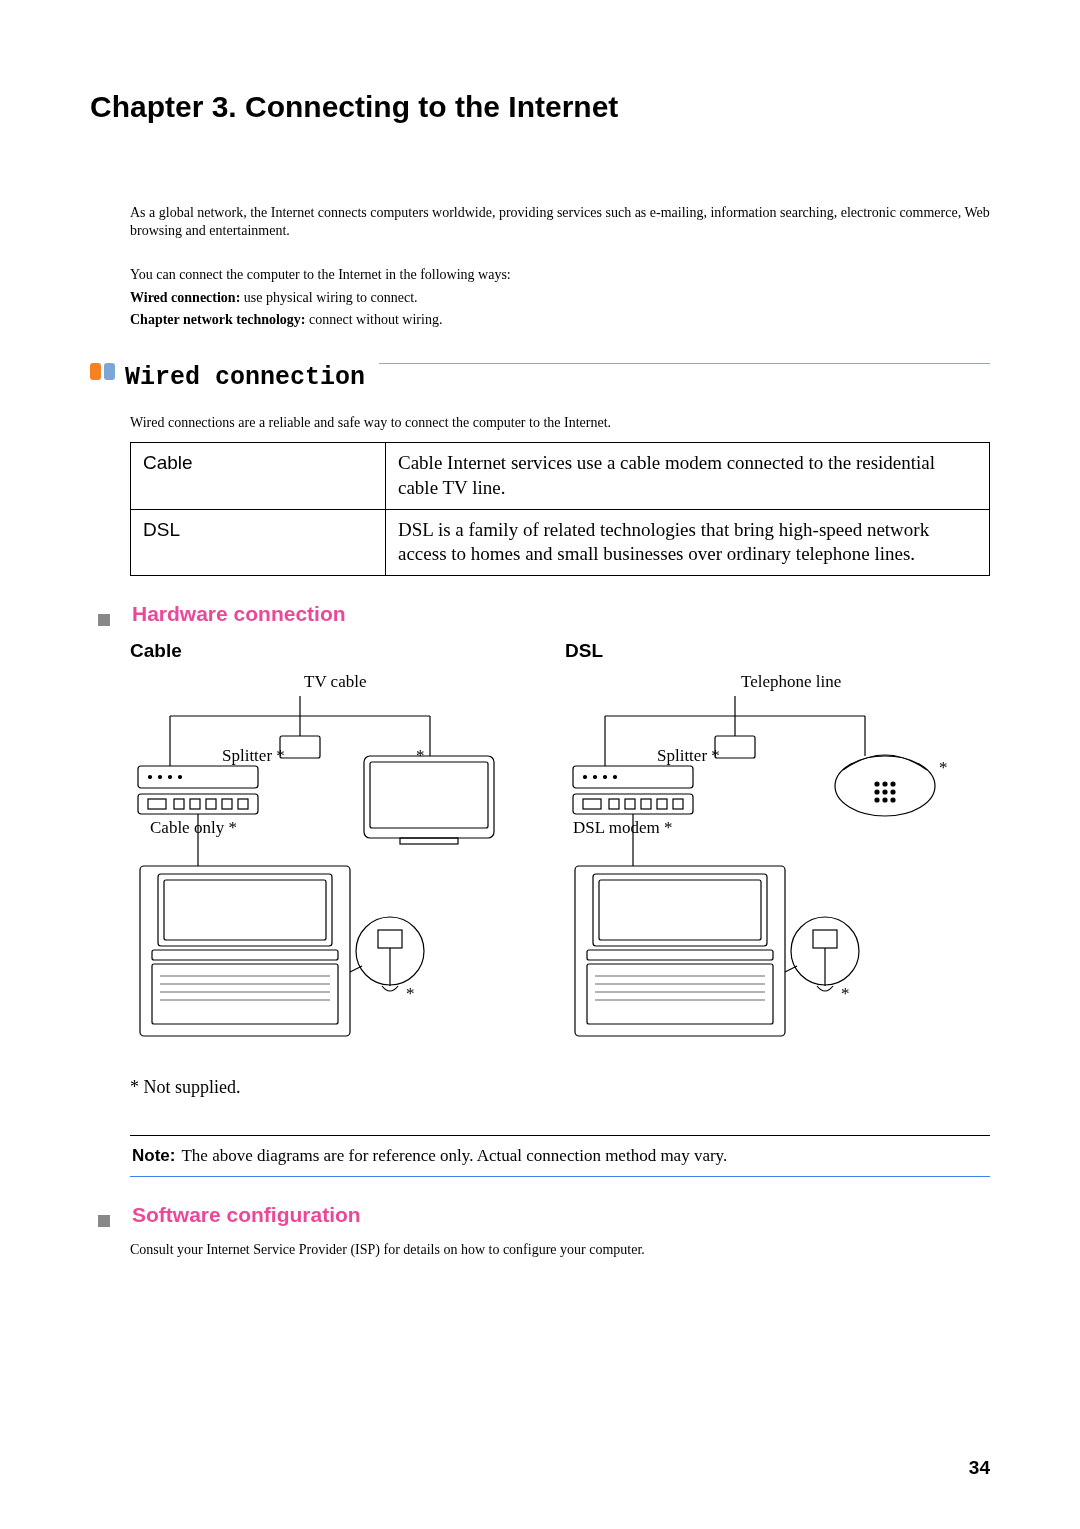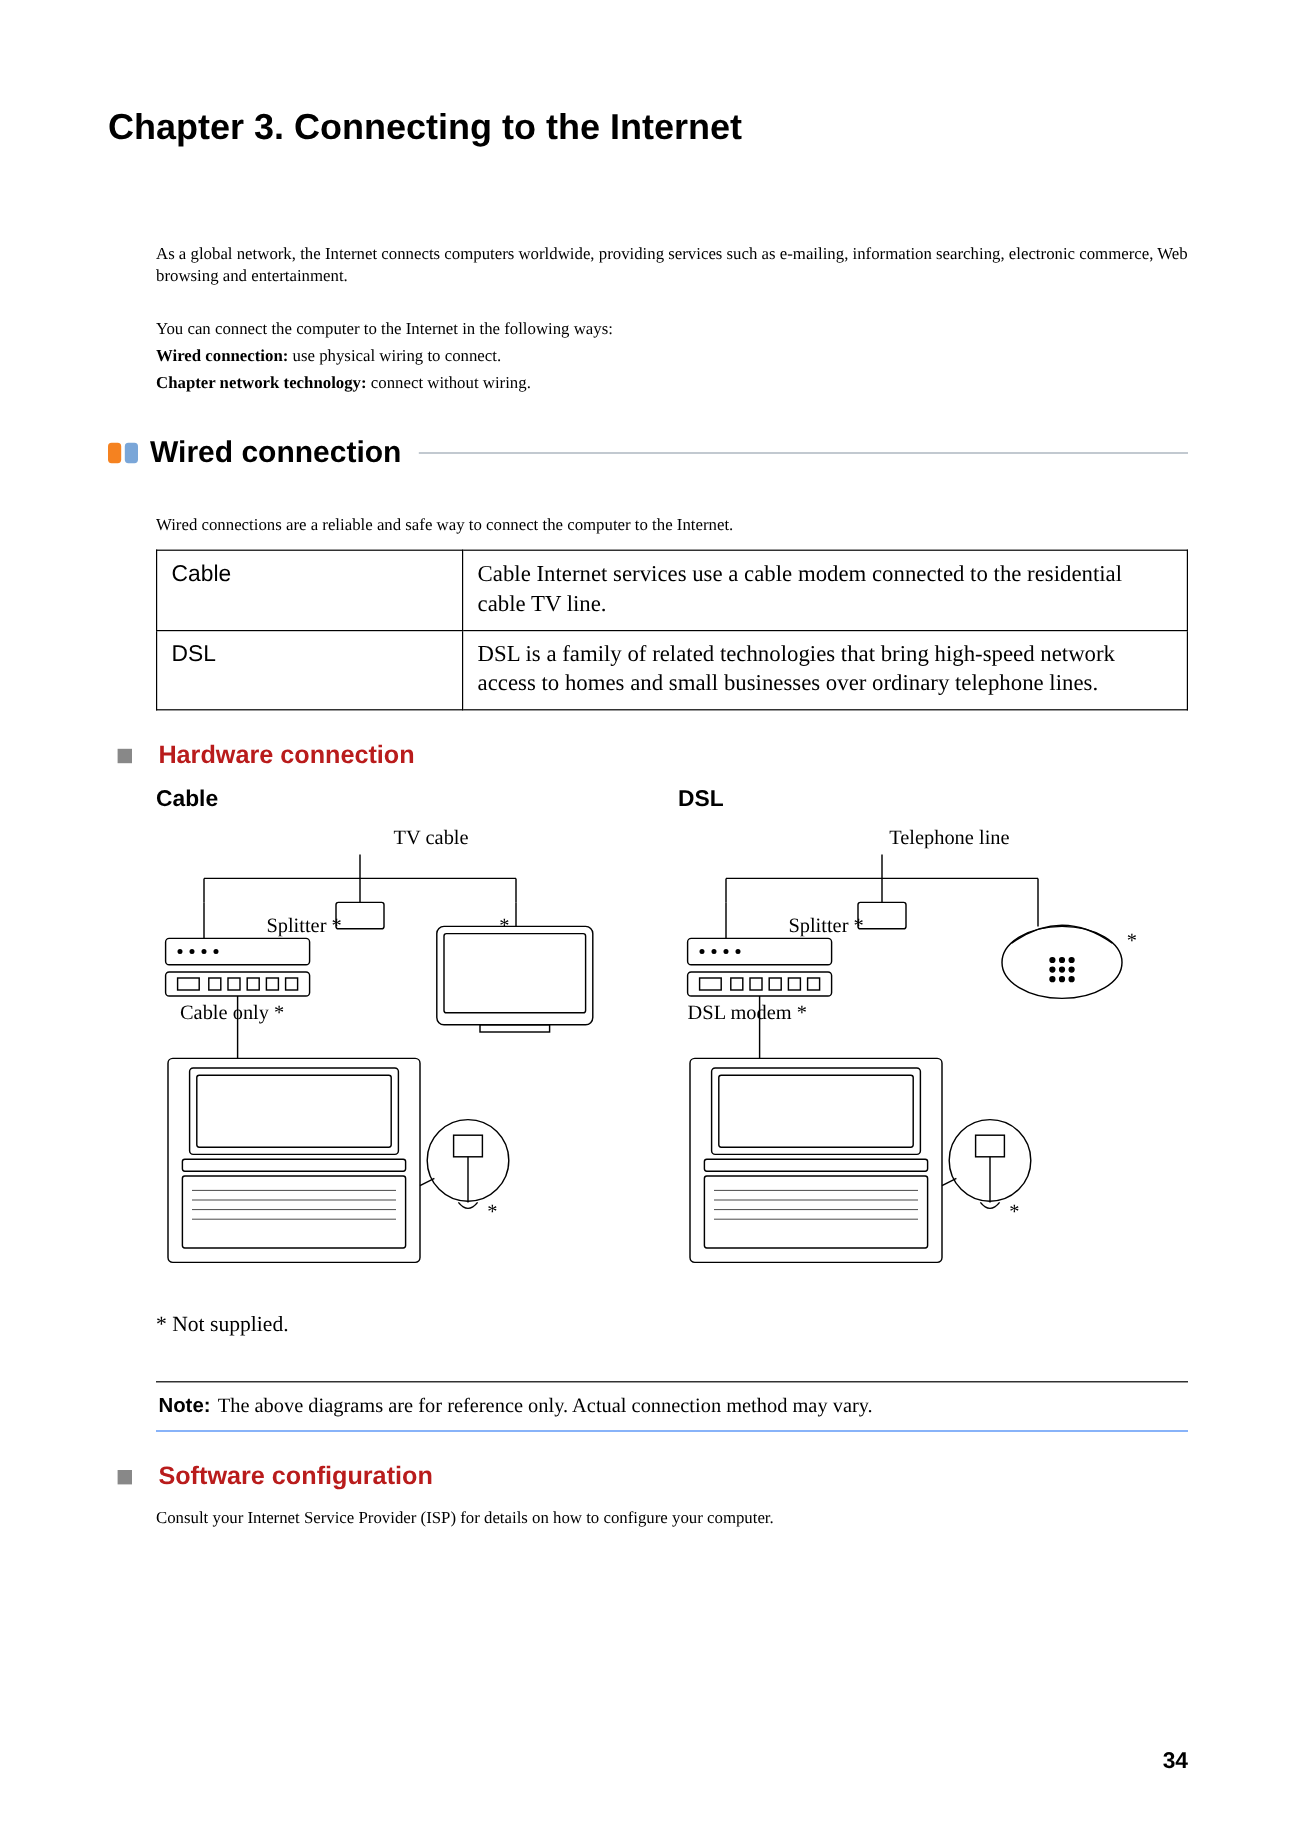--- a/index.html
+++ b/index.html
@@ -30,49 +30,48 @@
     line-height: 1.3;
     margin: 0 0 4px 0;
   }
   .para-gap { height: 22px; }
   .bold { font-weight: bold; }
   .section {
     margin-top: 34px;
   }
   .section-header {
     display: flex;
-    align-items: center;
-    font-family: Liberation Sans, sans-serif;
+    font-family: Liberation Mono, monospace;
     font-weight: bold;
     font-size: 25px;
-    margin-bottom: 38px;
+    margin-bottom: 22px;
   }
   .section-header .markers {
     display: inline-flex;
     gap: 3px;
     margin-right: 10px;
   }
   .section-header .markers span {
     width: 11px; height: 17px; border-radius: 3px;
     display: inline-block;
   }
   .section-header .markers .m1 { background: #f58220; }
   .section-header .markers .m2 { background: #7aa6d8; }
   .section-header .rule {
     flex: 1;
     height: 1px;
     background: #9aa6b2;
     margin-left: 14px;
   }
   .subhead {
     display: flex;
-    align-items: center;
-    font-family: Arial, Helvetica, sans-serif;
-    font-weight: bold;
-    color: #b91c1c;
+    align-items: flex-end;
+    font-family: Arial, Helvetica, sans-serif;
+    font-weight: bold;
+    color: #ec4899;
     font-size: 21px;
     margin: 26px 0 14px 0;
   }
   .subhead .sq {
     width: 12px; height: 12px; background: #888;
     margin: 0 22px 0 8px;
   }
   table.defs {
     border-collapse: collapse;
     width: 100%;
@@ -188,21 +187,21 @@
       <span class="sq"></span>
       <span>Hardware connection</span>
     </div>
 
     <div class="body-indent">
       <div class="diag-row">
 
         <div class="diag-col">
           <div class="diag-title">Cable</div>
           <div class="diagram">
-            <span class="dlabel" style="left:198px; top:6px;text-align:right;">TV cable</span>
+            <span class="dlabel" style="left:174px; top:6px;text-align:right;">TV cable</span>
             <span class="dlabel" style="left:92px; top:80px;">Splitter *</span>
             <span class="dlabel" style="left:286px; top:80px;">*</span>
             <span class="dlabel" style="left:20px; top:152px;">Cable only *</span>
             <span class="dlabel" style="left:276px; top:318px;">*</span>
             <svg width="400" height="400" viewBox="0 0 400 400">
               <g stroke="#000" stroke-width="1.2" fill="none">
 
                 <line x1="170" y1="30" x2="170" y2="50"></line>
                 <line x1="40" y1="50" x2="300" y2="50"></line>
                 <line x1="40" y1="50" x2="40" y2="70"></line>

